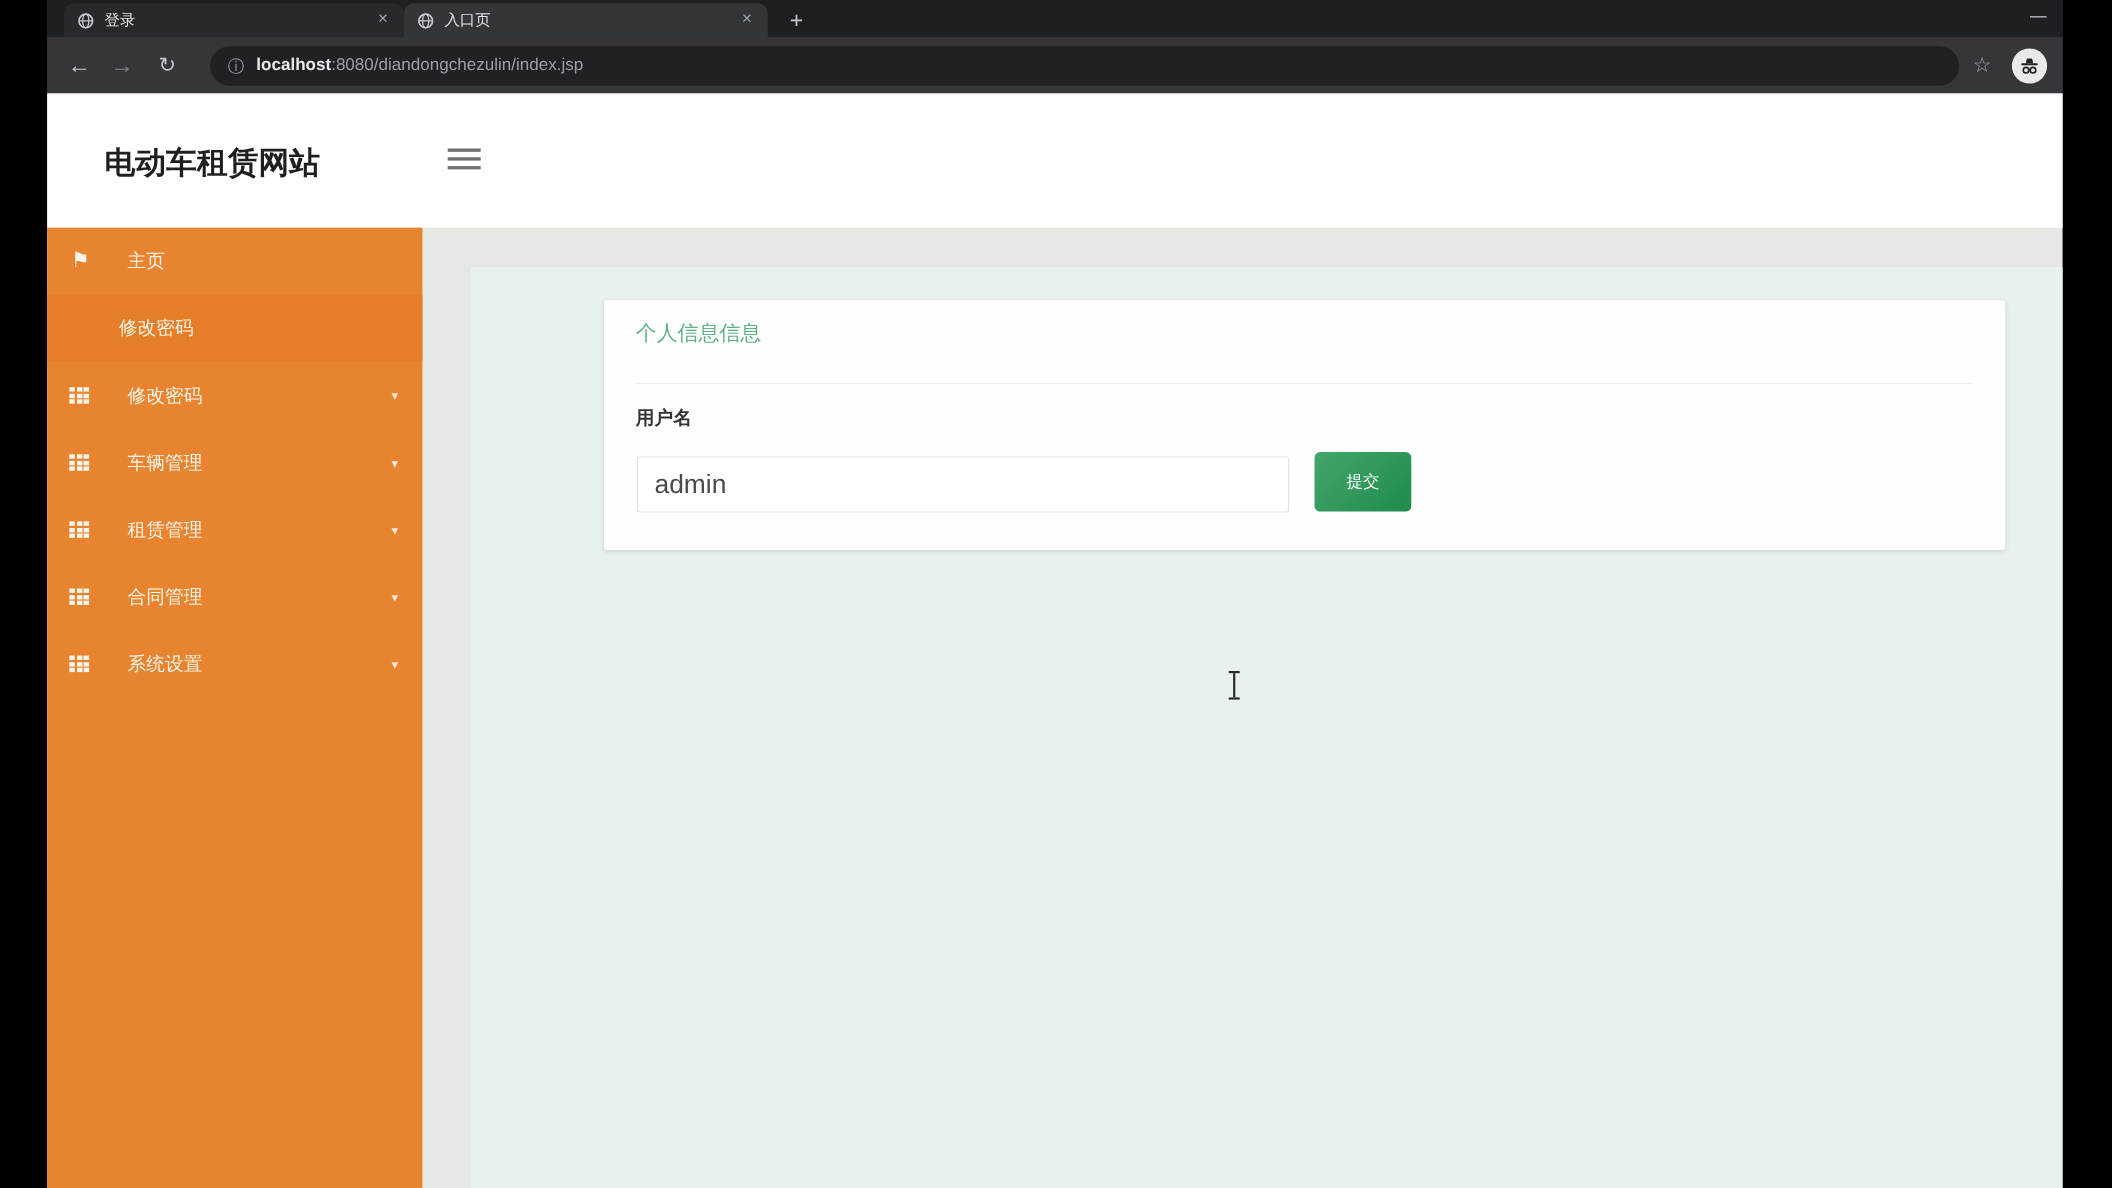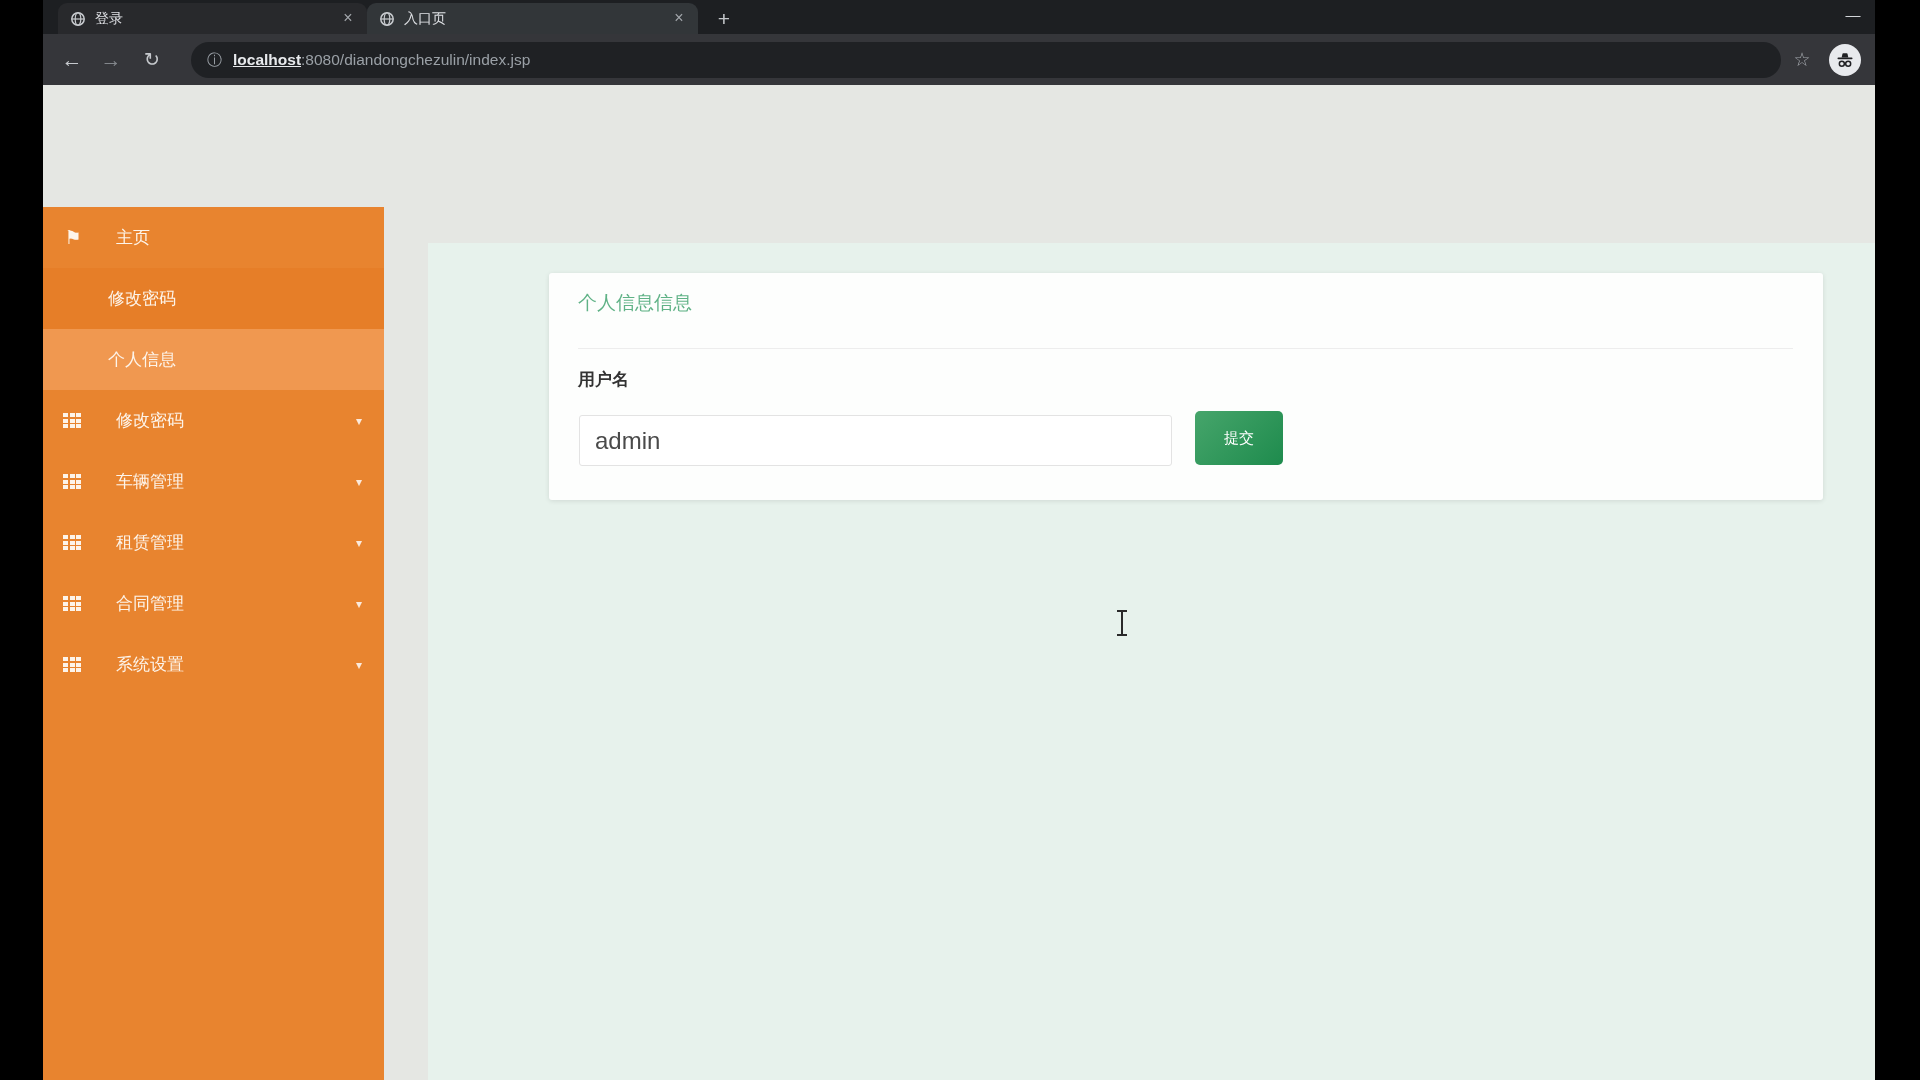--- a/index.html
+++ b/index.html
@@ -25,21 +25,21 @@
 
   #toolbar { position:absolute; left:0; top:34px; width:1832px; height:51px; background:#35363a; }
   .navicon { position:absolute; top:0; height:51px; line-height:51px; text-align:center; width:34px;
     font-size:21px; color:#c6c9cd; }
   #nav-back { left:12px; }
   #nav-fwd { left:51px; color:#82868b; }
   #nav-refresh { left:92px; font-size:19px; }
   #urlpill { position:absolute; left:148px; top:8px; width:1590px; height:36px; background:#1f2124;
     border-radius:18px; display:flex; align-items:center; padding:0 16px; }
   #urlpill .info { color:#9aa0a6; font-size:15px; margin-right:11px; }
-  #urlpill .host { color:#e8eaed; font-size:15.5px; font-weight:bold;text-decoration:underline; }
+  #urlpill .host { color:#e8eaed; font-size:15.5px; font-weight:bold; }
   #urlpill .rest { color:#9aa0a6; font-size:15.5px; }
   #star { position:absolute; left:1742px; top:0; width:34px; height:51px; line-height:51px;
     text-align:center; color:#a6aaaf; font-size:19px; }
   #incog { position:absolute; left:1786px; top:10px; width:32px; height:32px; background:#e8eaed;
     border-radius:50%; display:flex; align-items:center; justify-content:center; }
 
   
   #page { position:absolute; left:0; top:85px; width:1832px; height:995px; background:#e5e7e3; }
   #siteheader { position:absolute; left:0; top:0; width:1832px; height:122px; background:#ffffff; }
   #sitetitle { position:absolute; left:52px; top:44px; font-size:28px; font-weight:bold; color:#1f1f1f; }
@@ -125,31 +125,36 @@
           <rect x="3" y="9" width="18" height="2.2" rx="1" fill="#202124"></rect>
           <path d="M8 9 L9 4.5 Q9.2 3.8 10 3.8 L14 3.8 Q14.8 3.8 15 4.5 L16 9 Z" fill="#202124"></path>
           <circle cx="8.2" cy="16.5" r="3" fill="none" stroke="#202124" stroke-width="1.8"></circle>
           <circle cx="15.8" cy="16.5" r="3" fill="none" stroke="#202124" stroke-width="1.8"></circle>
           <line x1="11" y1="16" x2="13" y2="16" stroke="#202124" stroke-width="1.6"></line>
         </svg>
       </div>
     </div>
 
     <div id="page">
+      <div id="siteheader">
+        <div id="sitetitle">电动车租赁网站</div>
+        <div id="hamburger">
+            <i></i>
+            <i></i>
+            <i></i>
+          </div>
+      </div>
 
       <div id="sidebar">
         <div class="srow main">
           <span class="flag">⚑</span>
           <span class="label">主页</span>
         </div>
         <div class="srow sub subrow">
           <span class="label">修改密码</span>
-        </div>
-        <div class="srow sub subactive">
-          <span class="label">个人信息</span>
         </div>
         <div class="srow main">
           <span class="gridicon">
               <i></i>
               <i></i>
               <i></i>
               <i></i>
               <i></i>
               <i></i>
               <i></i>

